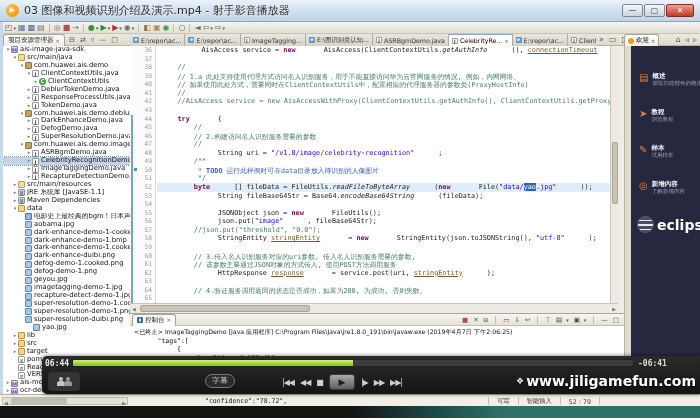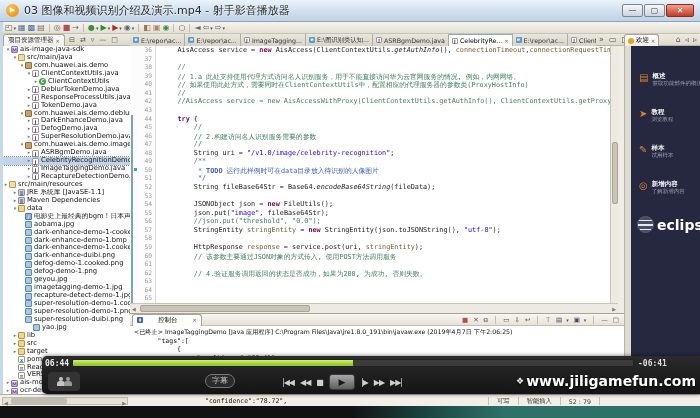--- a/index.html
+++ b/index.html
@@ -84,36 +84,36 @@
   #gmark{position:absolute;left:4px;width:3px;height:3px;background:#3aa0c8;}
   #code{position:absolute;left:27px;top:0;width:453px;height:257px;overflow:hidden;}
   .cl{height:8.57px;line-height:8.57px;font:6.8px "DejaVu Sans Mono",monospace;white-space:pre;color:#1a1a1a;}
   .cl.hl{background:#e0eefc;}
   .k{color:#7f0055;font-weight:bold;}
   .s{color:#2a00ff;}
   .c{color:#3f7f5f;}
   .j{color:#3f5fbf;}
   .todo{color:#3f5fbf;font-weight:bold;}
   .si{font-style:italic;}
-  .v{color:#7a5b2f;}
-  .d{color:#1a1a1a;}
+  .v{color:#7a5b2f;text-decoration:underline;}
+  .d{color:#1a1a1a;margin-left:24px;}
   .selc{background:#2e62b8;color:#fff;}
   #vscroll{position:absolute;left:480px;top:0;width:8px;height:257px;background:#eceae2;border-left:1px solid #c8c4b8;}
   #vthumb{position:absolute;left:1px;top:96px;width:6px;height:62px;background:#c8c4b6;border:1px solid #a8a496;border-radius:2px;}
   #ehscroll{position:absolute;left:130px;top:303px;width:488px;height:10px;background:#eceae2;
     border-top:1px solid #c8c4b8;font-size:6px;color:#888;}
   #ehthumb{position:absolute;left:10px;top:1px;width:170px;height:7px;background:#c8c4b6;border:1px solid #a8a496;border-radius:2px;}
   .harrow{position:absolute;top:1px;font-size:5px;line-height:8px;color:#777;}
 
   
   #console{position:absolute;left:130px;top:313px;width:494px;height:81px;background:#fff;
     border-top:1px solid #a8a49a;overflow:hidden;}
   #con-head{position:absolute;left:0;top:0;width:494px;height:12px;
     background:linear-gradient(#f8f6f0,#e6e2d6);border-bottom:1px solid #c2beb0;display:flex;align-items:center;}
-  #con-tab{display:flex;align-items:center;gap:15px;background:#fdfdfa;border:1px solid #a8a498;border-bottom:none;
+  #con-tab{display:flex;align-items:center;gap:2px;background:#fdfdfa;border:1px solid #a8a498;border-bottom:none;
     border-radius:3px 3px 0 0;height:12px;padding:0 4px;font-size:6.5px;margin-left:2px;}
   .coni{width:6px;height:6px;background:#3a6aa8;border-radius:1px;color:#fff;font:700 4px/6px "DejaVu Sans",sans-serif;text-align:center;flex:none;}
   #con-icons{margin-left:auto;display:flex;gap:3px;align-items:center;padding-right:4px;}
   #con-icons .tbi{font-size:6.5px;}
   #con-status{position:absolute;left:4px;top:14px;font-size:6.2px;color:#111;white-space:nowrap;}
   #con-lines{position:absolute;left:4px;top:23px;}
   .conl{font:6.5px "DejaVu Sans Mono",monospace;line-height:8.3px;color:#111;white-space:pre;}
 
   
   #welscroll{position:absolute;left:624px;top:46px;width:7px;height:348px;background:#dedbd0;border-left:1px solid #b8b4a6;}
@@ -364,21 +364,21 @@
         <div class="trow" style="padding-left: 23px;">
           <span class="exp">▸</span>
           <span class="tic tic-jfile">J</span>
           <span class="tl">ImageTaggingDemo.java</span>
         </div>
         <div class="trow" style="padding-left: 23px;">
           <span class="exp">▸</span>
           <span class="tic tic-jfile">J</span>
           <span class="tl">RecaptureDetectionDemo.java</span>
         </div>
-        <div class="trow" style="">
+        <div class="trow" style="padding-left: 9px;">
           <span class="exp">▸</span>
           <span class="tic tic-srcpkg"></span>
           <span class="tl">src/main/resources</span>
         </div>
         <div class="trow" style="padding-left: 9px;">
           <span class="exp">▸</span>
           <span class="tic tic-lib">≣</span>
           <span class="tl">JRE 系统库 [JavaSE-1.1]</span>
         </div>
         <div class="trow" style="padding-left: 9px;">
@@ -554,29 +554,31 @@
         <div class="cl"><span class="c">     //AisAccess service = new AisAccessWithProxy(ClientContextUtils.getAuthInfo(), ClientContextUtils.getProxyHost(), connectionTimeout,connectionRequestTimeout,socketTimeout);</span></div>
         <div class="cl"></div>
         <div class="cl"><span class="k">     try</span><span class="d"> {</span></div>
         <div class="cl"><span class="c">         //</span></div>
         <div class="cl"><span class="c">         // 2.构建访问名人识别服务需要的参数</span></div>
         <div class="cl"><span class="c">         //</span></div>
         <div class="cl"><span class="d">         String uri = </span><span class="s">"/v1.0/image/celebrity-recognition"</span><span class="d">;</span></div>
         <div class="cl"><span class="j">         /**</span></div>
         <div class="cl"><span class="j">          * </span><span class="todo">TODO</span><span class="j"> 运行此样例时可在data目录放入待识别的人像图片</span></div>
         <div class="cl"><span class="j">          */</span></div>
+        <div class="cl hl"><span class="k">         byte</span><span class="d">[] fileData = FileUtils.</span><span class="si">readFileToByteArray</span><span class="d">(</span><span class="k">new</span><span class="d"> File(</span><span class="s">"data/</span><span class="selc">yao</span><span class="s">.jpg"</span><span class="d">));</span></div>
         <div class="cl"><span class="d">         String fileBase64Str = Base64.</span><span class="si">encodeBase64String</span><span class="d">(fileData);</span></div>
         <div class="cl"></div>
         <div class="cl"><span class="d">         JSONObject json = </span><span class="k">new</span><span class="d"> FileUtils();</span></div>
         <div class="cl"><span class="d">         json.put(</span><span class="s">"image"</span><span class="d">, fileBase64Str);</span></div>
         <div class="cl"><span class="c">         //json.put("threshold", "0.0");</span></div>
         <div class="cl"><span class="d">         StringEntity </span><span class="v">stringEntity</span><span class="d"> = </span><span class="k">new</span><span class="d"> StringEntity(json.toJSONString(), </span><span class="s">"utf-8"</span><span class="d">);</span></div>
         <div class="cl"></div>
+        <div class="cl"><span class="c">         // 3.传入名人识别服务对应的uri参数, 传入名人识别服务需要的参数,</span></div>
+        <div class="cl"><span class="c">         // 该参数主要通过JSON对象的方式传入, 使用POST方法调用服务</span></div>
         <div class="cl"><span class="d">         HttpResponse </span><span class="v">response</span><span class="d"> = service.post(uri, </span><span class="v">stringEntity</span><span class="d">);</span></div>
-        <div class="cl"><span class="c">         // 该参数主要通过JSON对象的方式传入, 使用POST方法调用服务</span></div>
         <div class="cl"></div>
         <div class="cl"><span class="c">         // 4.验证服务调用返回的状态是否成功，如果为200, 为成功, 否则失败。</span></div>
       </div>
     <div id="vscroll">
       <div id="vthumb"></div>
     </div>
   </div>
   <div id="ehscroll">
     <span class="harrow" style="left:2px">◀</span>
     <div id="ehthumb"></div>

